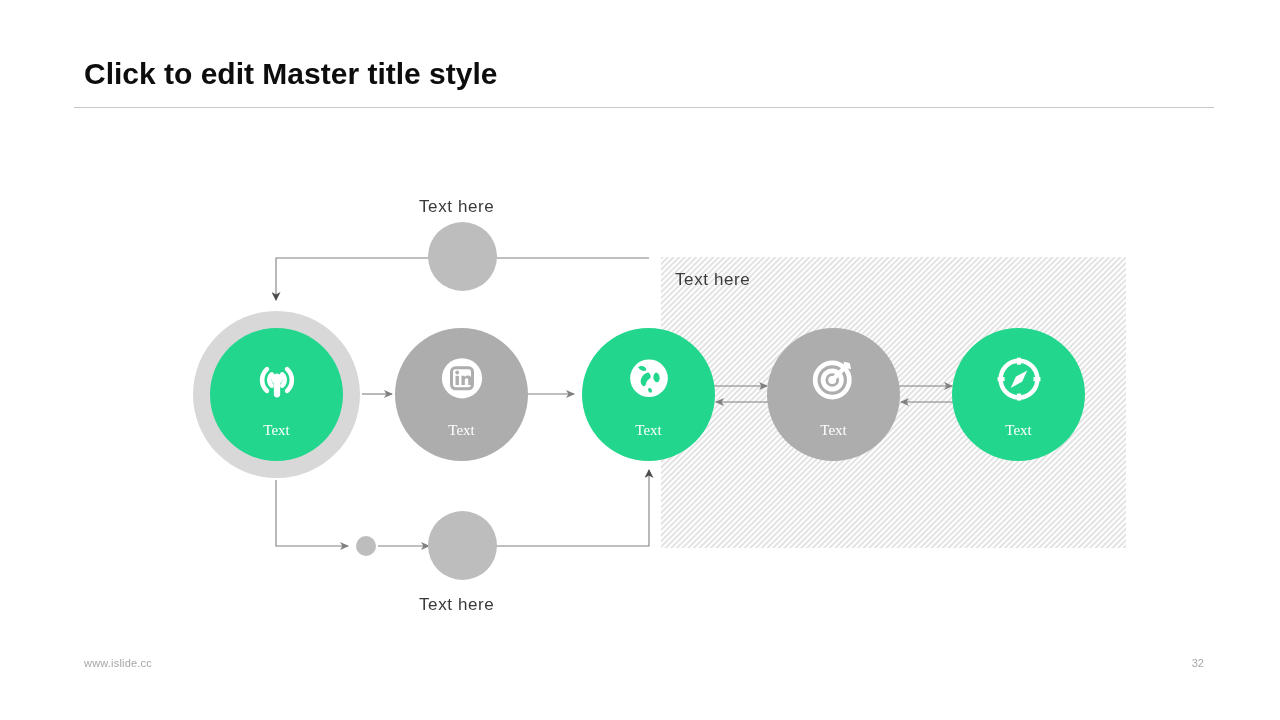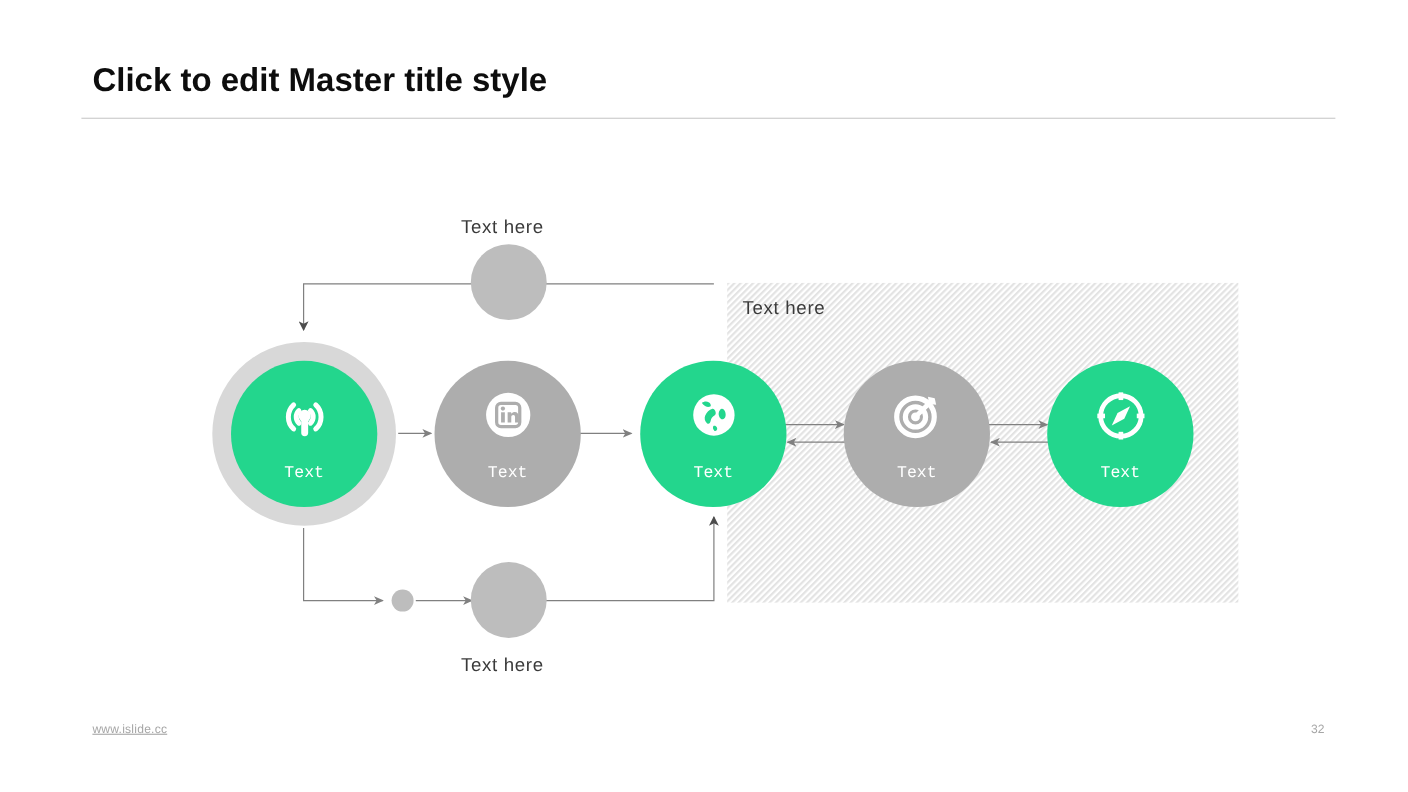--- a/index.html
+++ b/index.html
@@ -32,21 +32,21 @@
   .node-ring{background:#d8d8d8;}
   .node-main{
     display:flex;flex-direction:column;align-items:center;justify-content:center;
     border-radius:50%;
   }
   .node-green{background:#23d68d;}
   .node-gray{background:#adadad;}
   .node-icon{display:block;}
   .node-label{
     color:#ffffff;font-size:15px;line-height:1;margin-top:11px;
-    font-family:Liberation Mono, monospace;
+    font-family:Liberation Serif, serif;
   }
 
   
   .bubble{position:absolute;border-radius:50%;background:#bdbdbd;}
   .bubble-label{
     position:absolute;color:#3a3a3a;font-size:17px;white-space:nowrap;
     font-family:"Liberation Sans", sans-serif;letter-spacing:.6px;
   }
 
   
@@ -54,21 +54,21 @@
     position:absolute;left:657px;top:257px;width:465px;height:291px;
   }
   #hatch-label{
     position:absolute;left:671px;top:270px;
     font-size:17px;color:#3a3a3a;white-space:nowrap;letter-spacing:.6px;
   }
 
   
   #footer-url{
     position:absolute;left:80px;top:657px;
-    font-size:11px;color:#a6a6a6;letter-spacing:.2px;text-decoration:underline;
+    font-size:11px;color:#a6a6a6;letter-spacing:.2px;
   }
   #footer-page{
     position:absolute;left:1160px;top:657px;width:40px;text-align:right;
     font-size:11px;color:#a6a6a6;
   }
 </style>
 </head>
 <body>
 
 <div id="slide">

